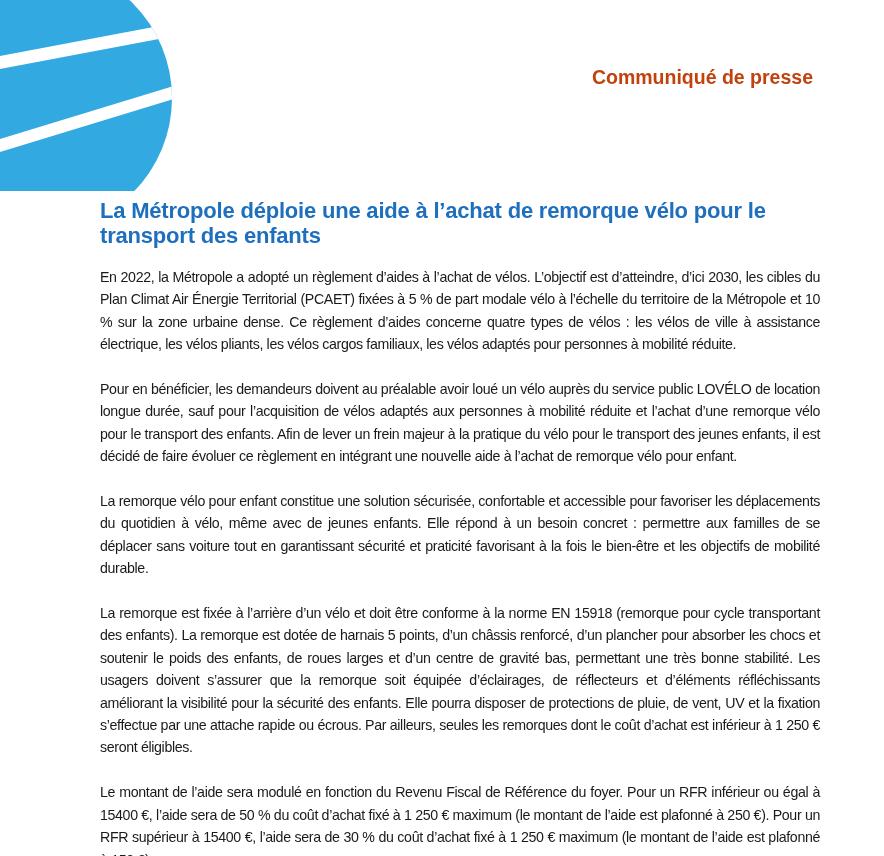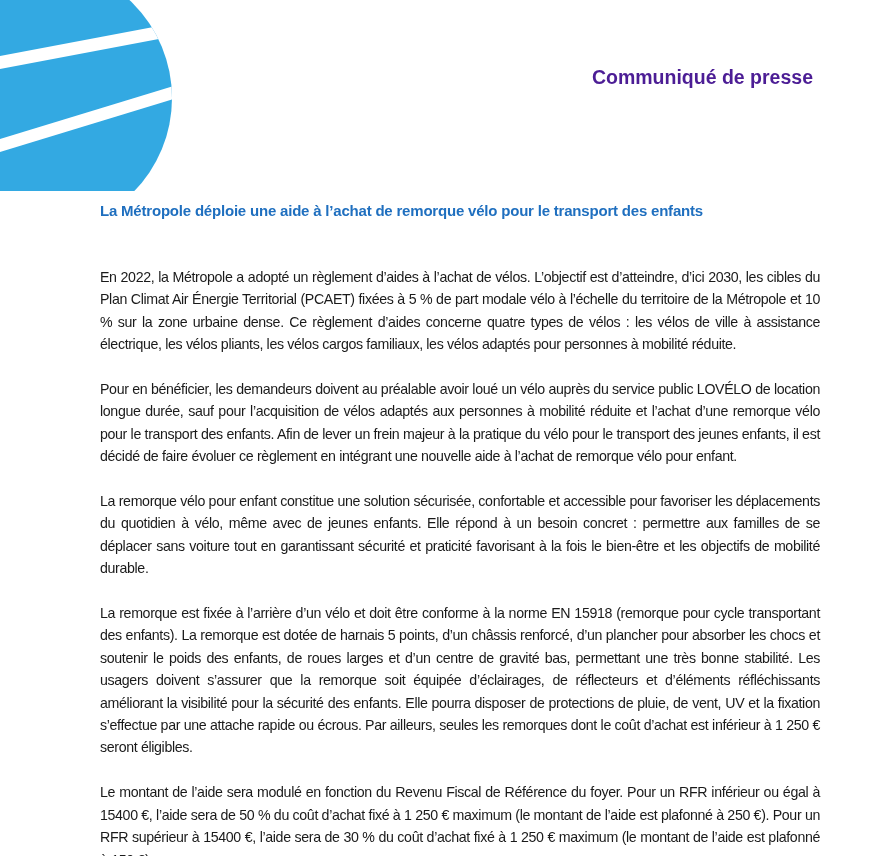--- a/index.html
+++ b/index.html
@@ -1,19 +1,19 @@
 <!DOCTYPE html>
 <html><head>
   <meta charset="utf-8">
   <style>
     html, body { margin: 0; padding: 0; background: #ffffff; }
     body { width: 884px; height: 856px; position: relative; overflow: hidden; font-family: "Liberation Sans", sans-serif; }
     .logo { position: absolute; left: 0; top: 0; width: 180px; height: 200px; }
-    .header-block { position: absolute; right: 71px; top: 64px; text-align: right; color: #4c1d95; font-family: "Liberation Sans", sans-serif; font-weight: bold; font-size: 19.5px; line-height: 26px; }
-    .title { position: absolute; left: 100px; top: 198px; width: 730px; color: #1f6fbf; font-family: "Liberation Sans Narrow", "Liberation Sans", sans-serif; font-weight: bold; font-size: 15px; line-height: 25px; letter-spacing: -0.2px; }
+    .header-block { position: absolute; right: 71px; top: 64px; text-align: right; color: #c2410c; font-family: "Liberation Sans", sans-serif; font-weight: bold; font-size: 19.5px; line-height: 26px; }
+    .title { position: absolute; left: 100px; top: 198px; width: 730px; color: #1f6fbf; font-family: "Liberation Sans Narrow", "Liberation Sans", sans-serif; font-weight: bold; font-size: 22px; line-height: 25px; letter-spacing: -0.2px; }
     .body { position: absolute; left: 100px; top: 266px; width: 720px; color: #1a1a1a; font-family: "Liberation Sans", sans-serif; font-size: 14.2px; line-height: 22.4px; letter-spacing: -0.35px; }
     .body p { margin: 0 0 22.4px 0; text-align: justify; }
   </style>
 </head>
 <body>
 
 <svg class="logo" viewBox="0 0 180 200" xmlns="http://www.w3.org/2000/svg">
   <defs>
     <clipPath id="circ">
       <circle cx="38" cy="98" r="134"></circle>

